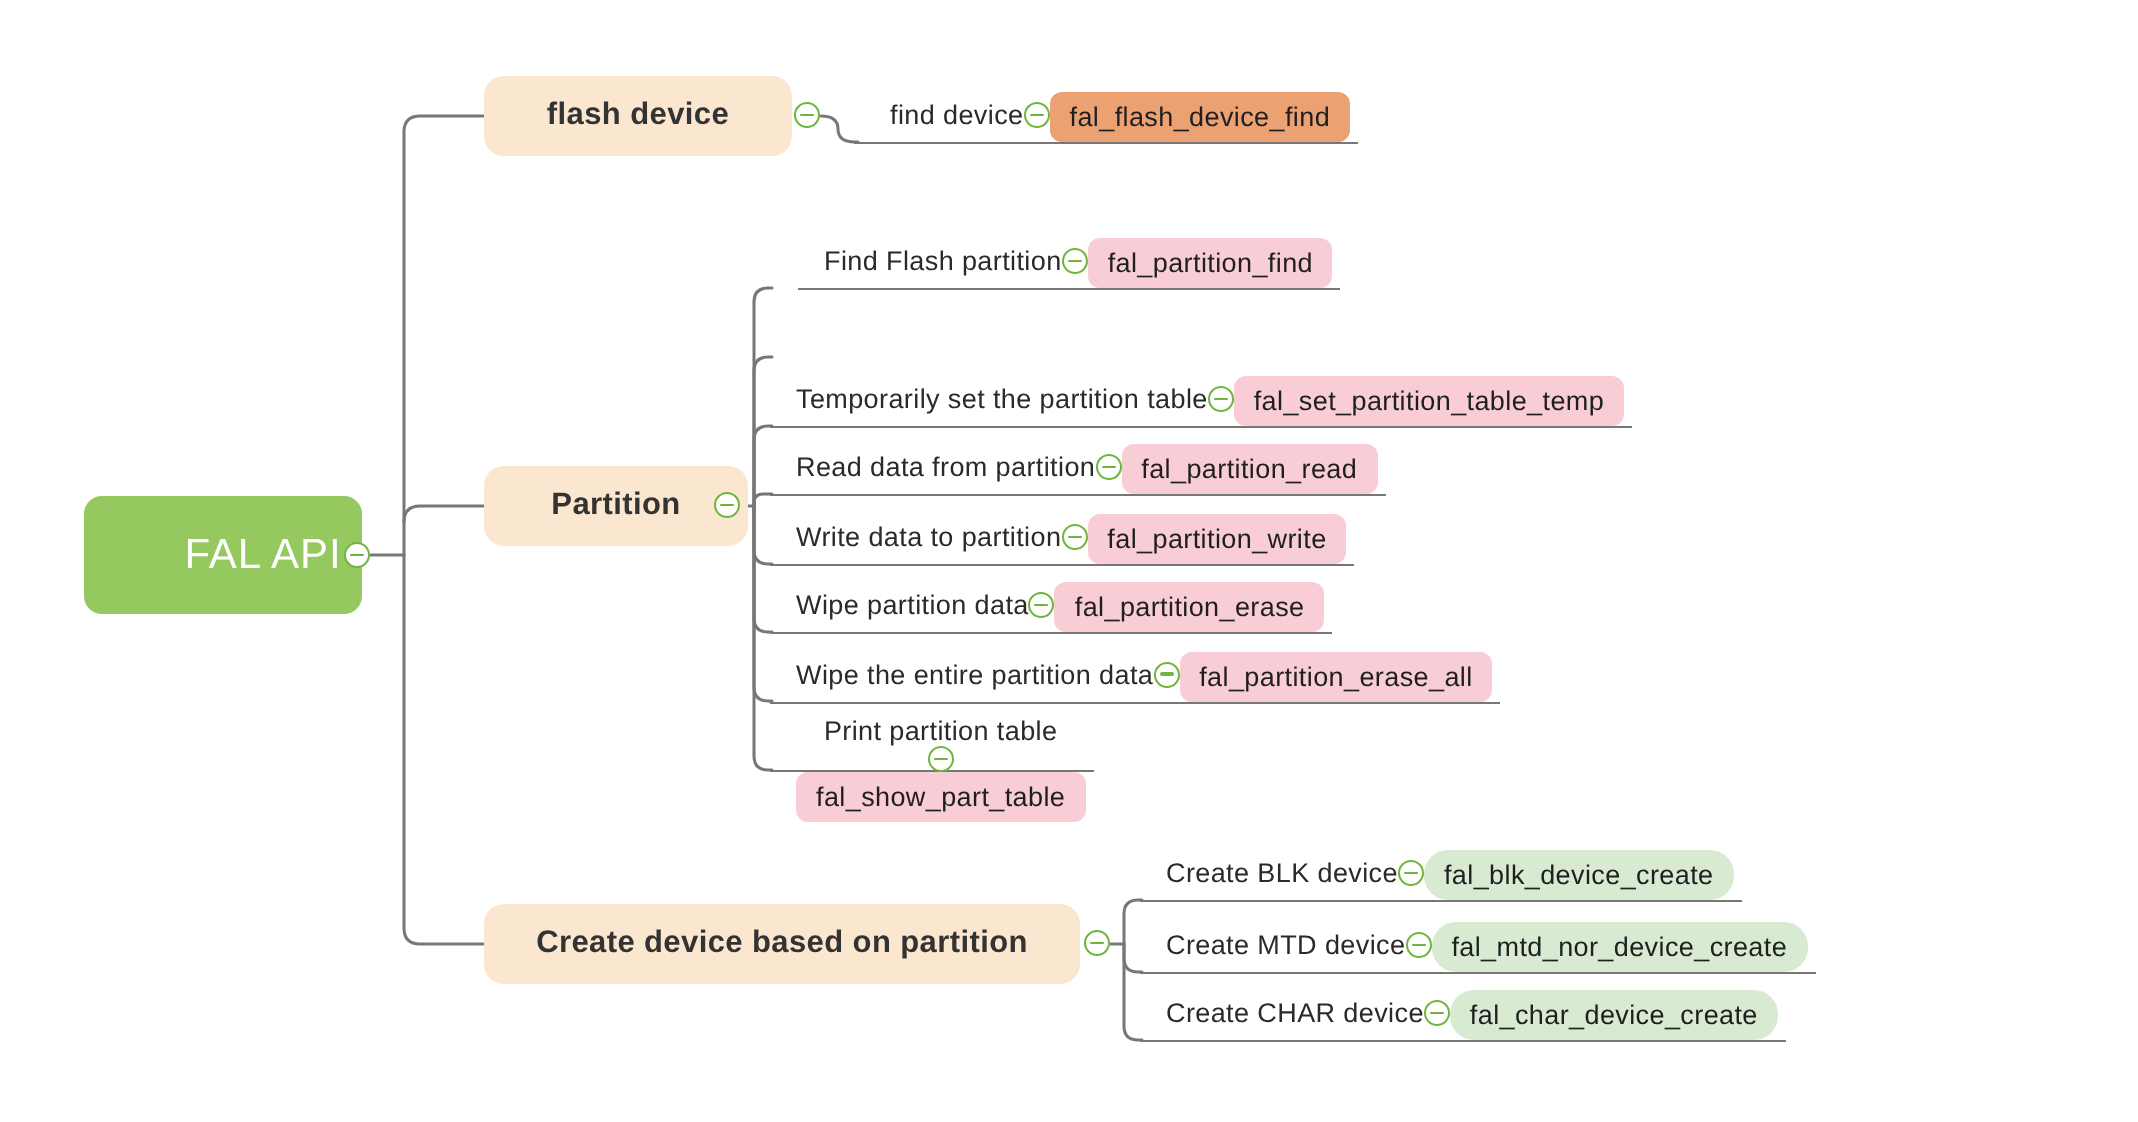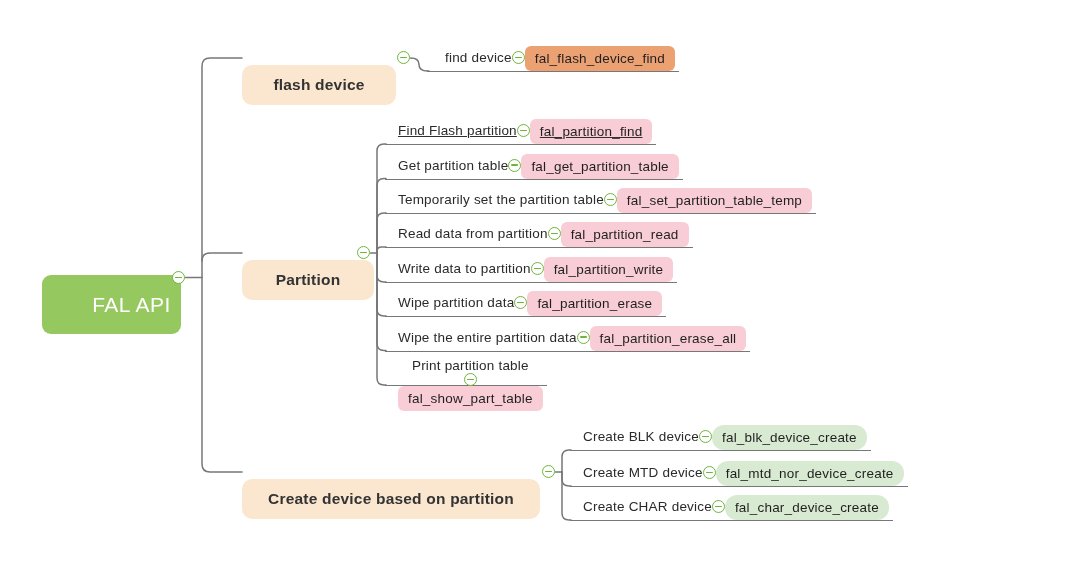--- a/index.html
+++ b/index.html
@@ -4,21 +4,21 @@
 <style>
   html,body{margin:0;padding:0;}
   body{
     width:1069px;height:561px;background:#ffffff;overflow:hidden;position:relative;
     font-family:"Liberation Sans","DejaVu Sans",sans-serif;color:#2f2f2f;
   }
   #canvas{position:absolute;inset:0;width:1069px;height:561px;}
   svg.wires{position:absolute;left:0;top:0;z-index:0;}
   svg.wires path{fill:none;stroke:#777777;stroke-width:1.5;stroke-linecap:round;}
 
-  .node{position:absolute;z-index:2;box-sizing:border-box;display:flex;align-items:center;justify-content:center;margin-top:27px;}
+  .node{position:absolute;z-index:2;box-sizing:border-box;display:flex;align-items:center;justify-content:center;}
   .root{
     background:#95c85f;color:#ffffff;border-radius:9px;
     font-size:21px;letter-spacing:0.5px;
   }
   .branch{
     background:#fbe7cf;border-radius:10px;color:#333333;
     font-weight:700;font-size:15.5px;letter-spacing:0.2px;height:40px;
   }
 
   .minus{
@@ -84,29 +84,24 @@
 
   <div class="row" style="left:427px;top:44px;padding-left:18px;">
     <span class="lbl">find device</span>
     <span class="minus"></span>
     <span class="chip orange">fal_flash_device_find</span>
   </div>
 
   <div class="node branch" style="left:242px;top:233px;width:132px;">Partition</div>
   <span class="minus abs" style="left:357px;top:246px;"></span>
 
-  <div class="row" style="left:385px;top:117px;text-decoration:underline;">
+  <div class="row" style="left:399px;top:117px;">
     <span class="lbl">Find Flash partition</span>
     <span class="minus"></span>
     <span class="chip pink">fal_partition_find</span>
-  </div>
-  <div class="row" style="left:385px;top:151.5px;">
-    <span class="lbl">Get partition table</span>
-    <span class="minus"></span>
-    <span class="chip pink">fal_get_partition_table</span>
   </div>
   <div class="row" style="left:385px;top:186px;">
     <span class="lbl">Temporarily set the partition table</span>
     <span class="minus"></span>
     <span class="chip pink">fal_set_partition_table_temp</span>
   </div>
   <div class="row" style="left:385px;top:220px;">
     <span class="lbl">Read data from partition</span>
     <span class="minus"></span>
     <span class="chip pink">fal_partition_read</span>

